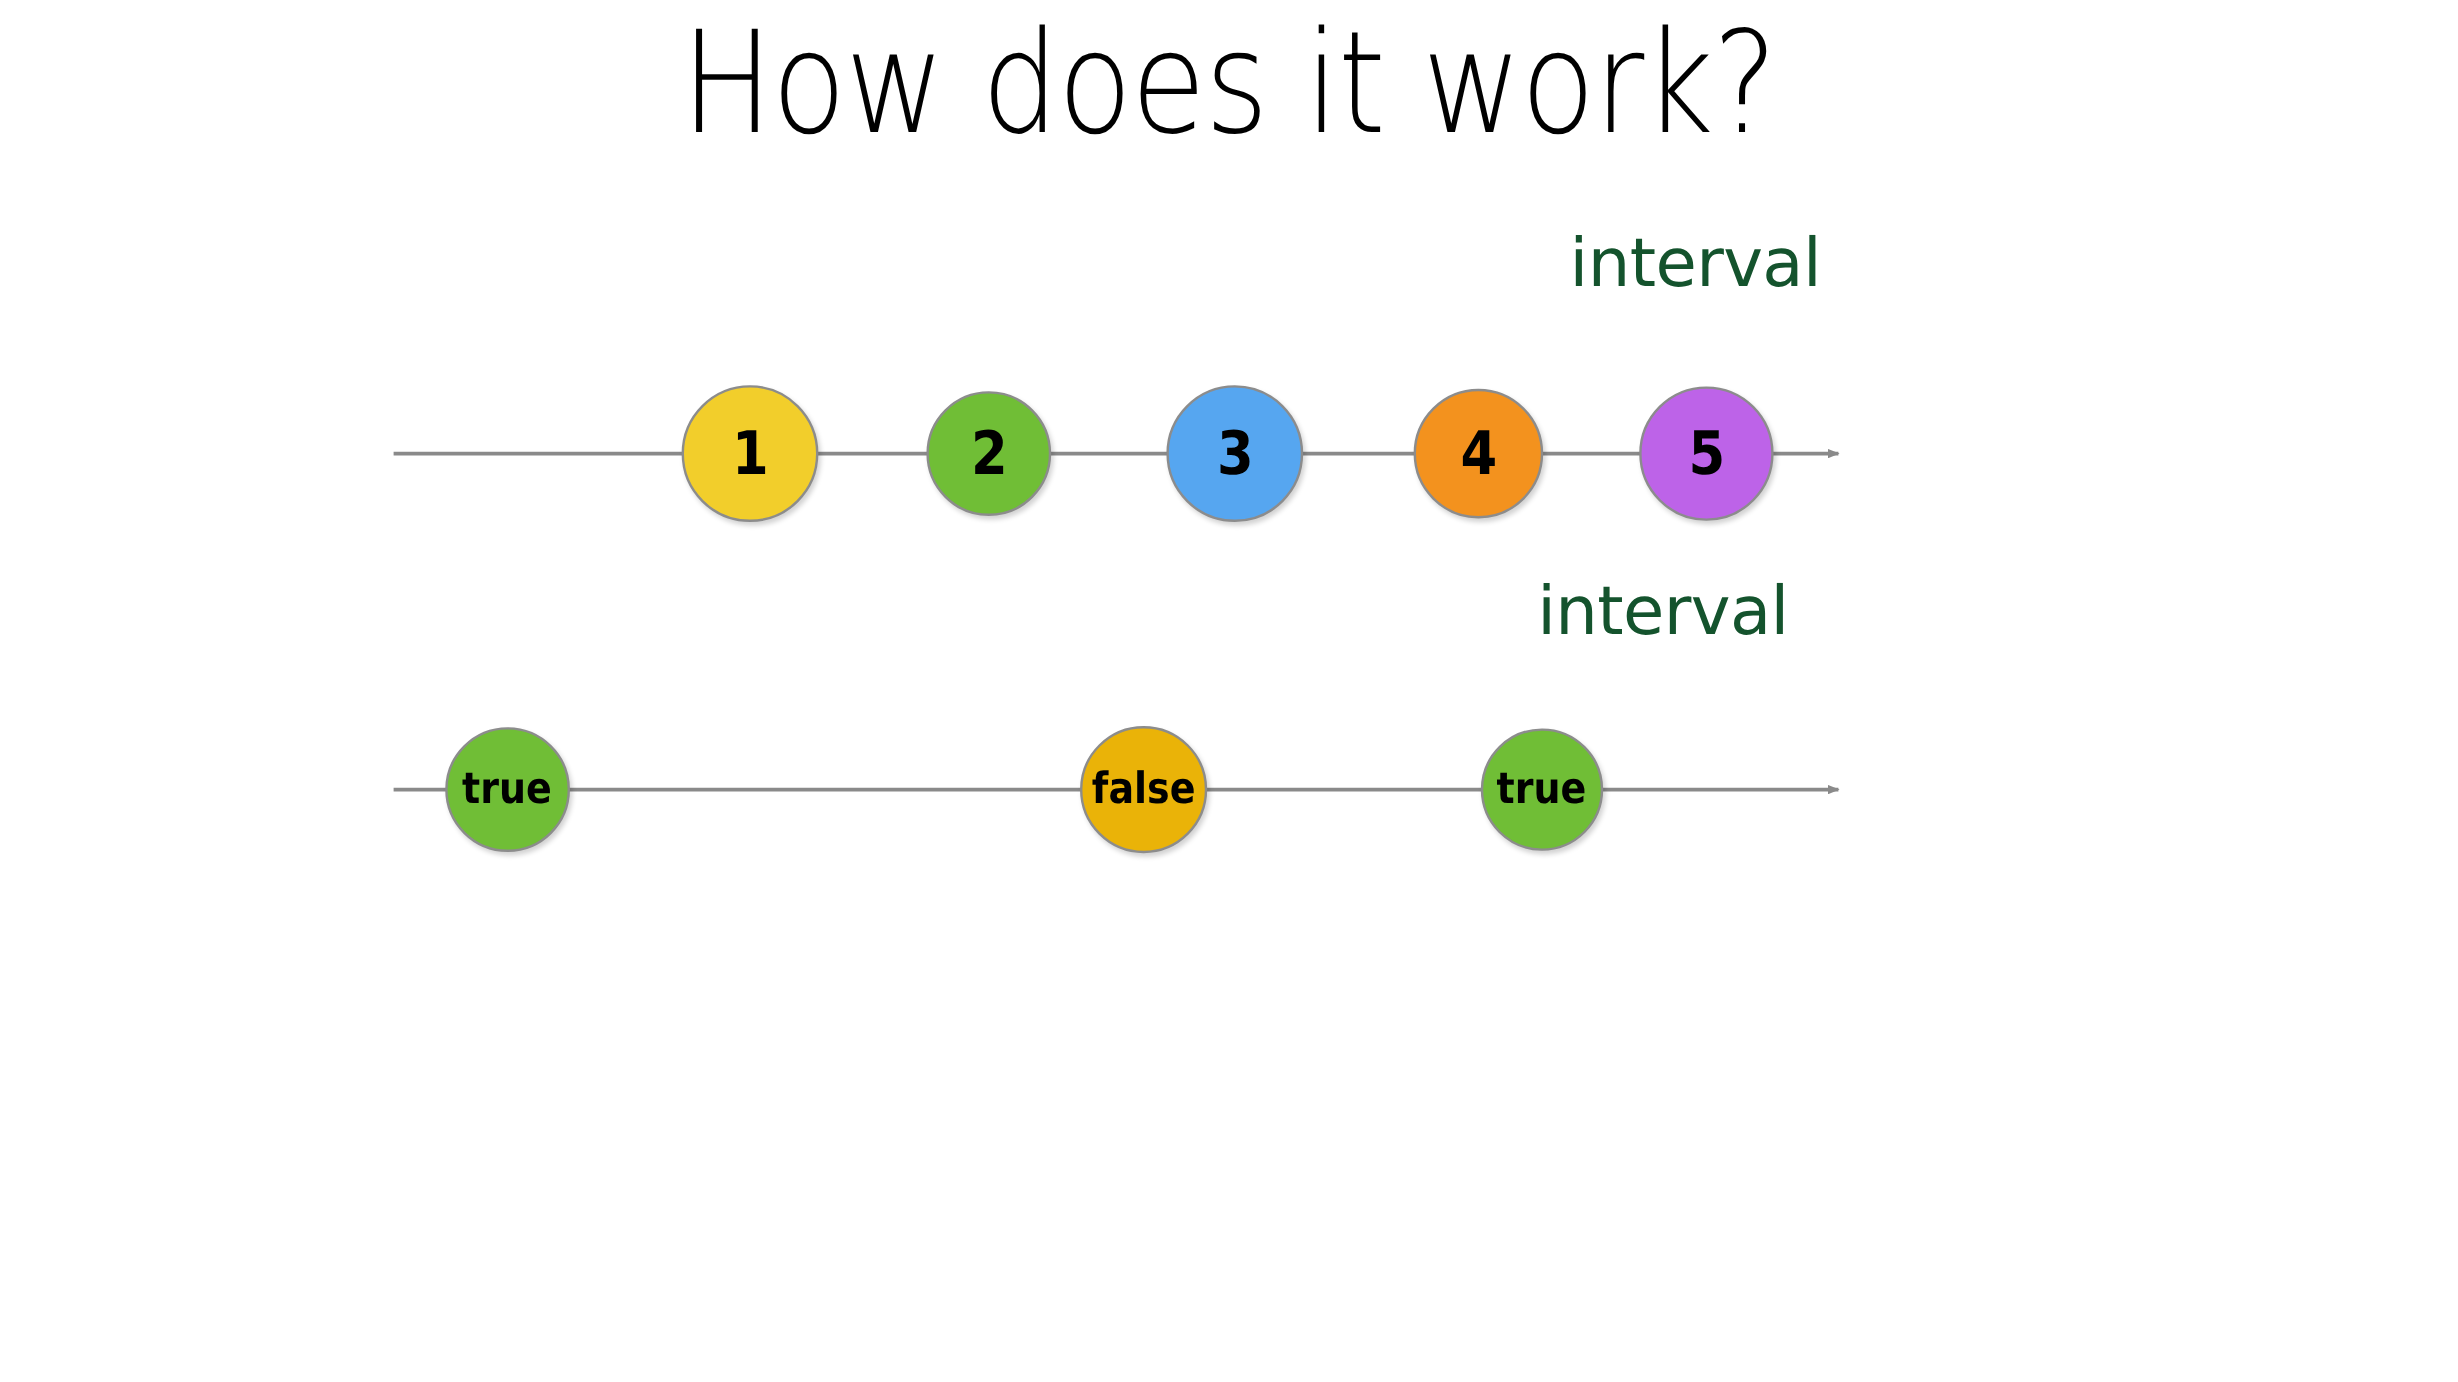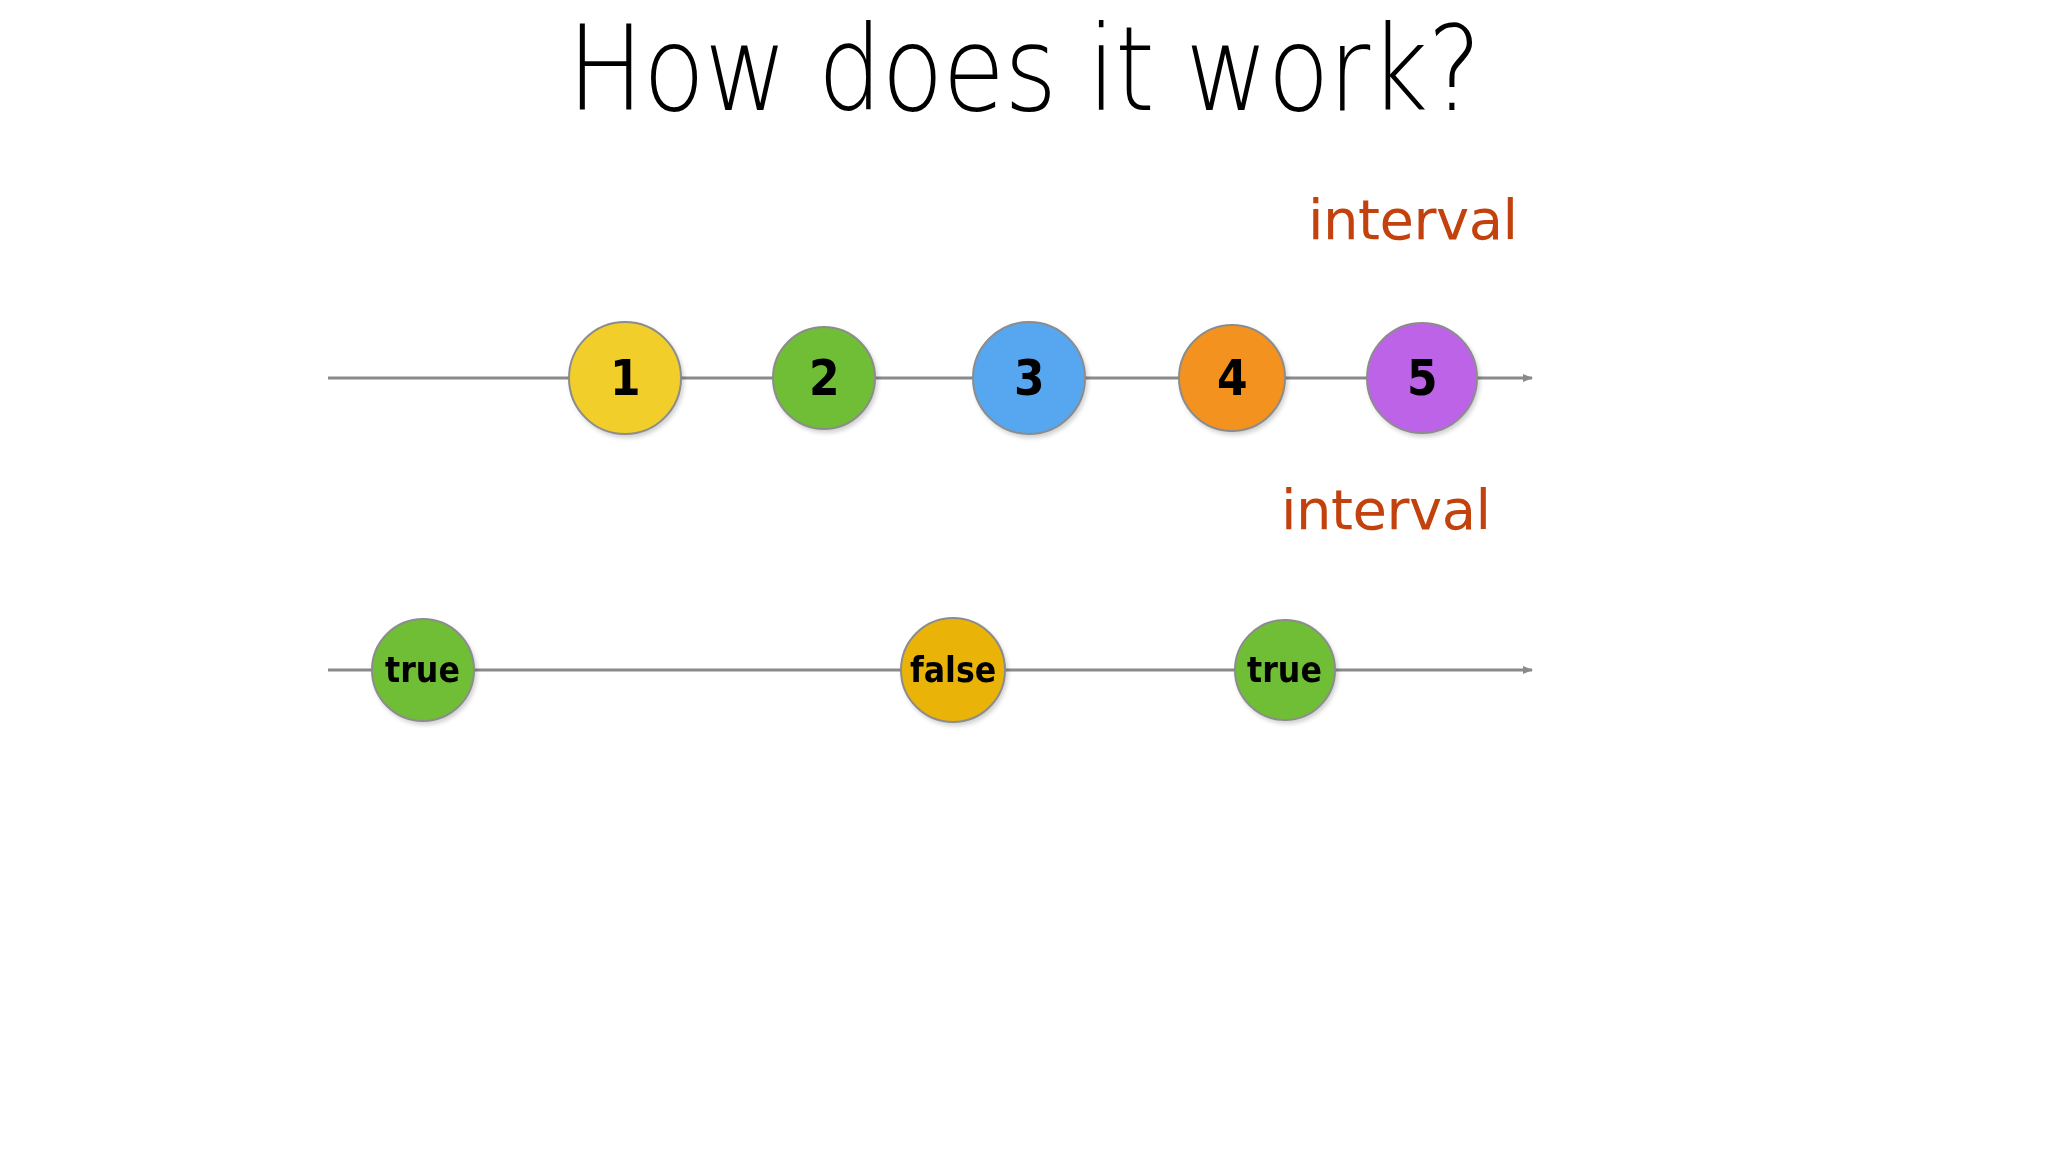--- a/index.html
+++ b/index.html
@@ -43,39 +43,39 @@
   }
 
   
   .timeline {
     position: absolute;
     left: 0;
     width: 2048px;
     height: 180px;
   }
   #timeline-interval  { top: 288px; }
-  #timeline-isrunning { top: 580px; }
+  #timeline-isrunning { top: 568px; }
 
   .axis-svg {
     position: absolute;
     left: 0;
     top: 0;
     width: 2048px;
     height: 180px;
     overflow: visible;
   }
 
   
   .series-label {
     position: absolute;
     font-family: "DejaVu Sans", sans-serif;
     font-weight: 400;
     font-size: 56px;
     line-height: 1;
-    color: #c2410c;
+    color: #14532d;
     white-space: nowrap;
     letter-spacing: -0.5px;
   }
   #label-interval  { left: 1308px; top: 192px; }
   #label-isrunning { left: 1281px; top: 482px; }
 
   
   .node {
     position: absolute;
     border-radius: 50%;

